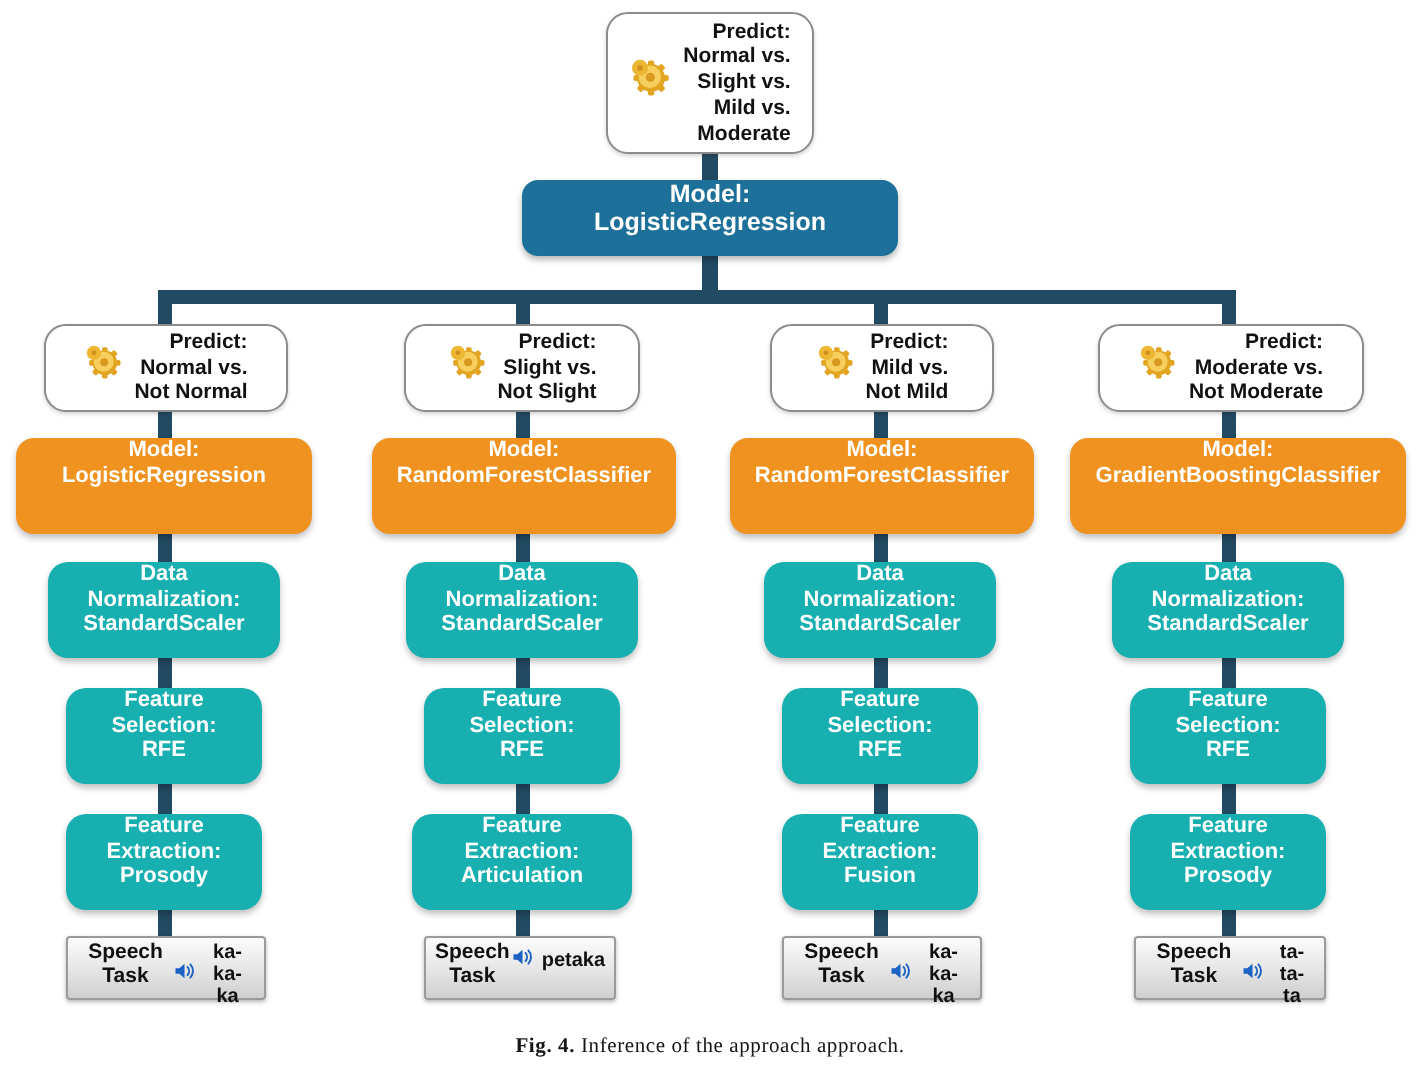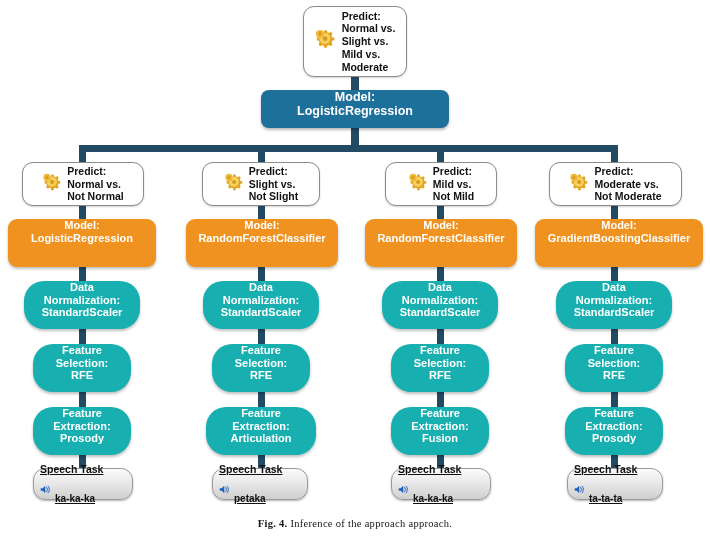--- a/index.html
+++ b/index.html
@@ -56,21 +56,21 @@
     align-items: center;
     justify-content: center;
     gap: 5px;
     padding: 3px 6px;
   }
   .predict-text {
     color: #111111;
     font-weight: bold;
     font-size: 10.5px;
     line-height: 1.22;
-    text-align: left;
+    text-align: right;
     white-space: pre-line;
   }
   .predict-root .predict-text { font-size: 10.5px; }
 
   .gear-icon { flex: 0 0 auto; display:block; }
 
   
   .box-blue {
     background: #1d7099;
     color: #ffffff;
@@ -92,52 +92,50 @@
     white-space: pre-line;
   }
 
   
   .box-teal {
     background: #18afb0;
     color: #ffffff;
     font-weight: bold;
     font-size: 11px;
     box-shadow: 0 2px 3px rgba(0,0,0,0.25);
-    border-radius: 20px;
+    border-radius: 10px;
     white-space: pre-line;
   }
 
   
   .box-speech {
     background: linear-gradient(to bottom, #fbfbfb 0%, #e6e6e6 52%, #cfcfcf 100%);
     border: 1px solid #9a9a9a;
-    border-radius: 12px;
+    border-radius: 2px;
     box-shadow: 0 1px 2px rgba(0,0,0,0.3);
     color: #101010;
-    flex-direction: column;
+    flex-direction: row;
     gap: 1px;
     padding: 2px 6px;
-    text-decoration: underline;
   }
   .speech-title {
     font-weight: bold;
     font-size: 10.5px;
     line-height: 1.1;
   }
   .speech-row {
     display: flex;
     align-items: center;
     justify-content: center;
     gap: 3px;
   }
   .speech-label {
     font-weight: bold;
     font-size: 10px;
     line-height: 1.1;
-    margin-top: 16px;
   }
   .speaker-icon { flex: 0 0 auto; display: block; }
 
   
   .caption {
     position: absolute;
     left: 0;
     width: 710px;
     text-align: center;
     font-family: "Liberation Serif", serif;

